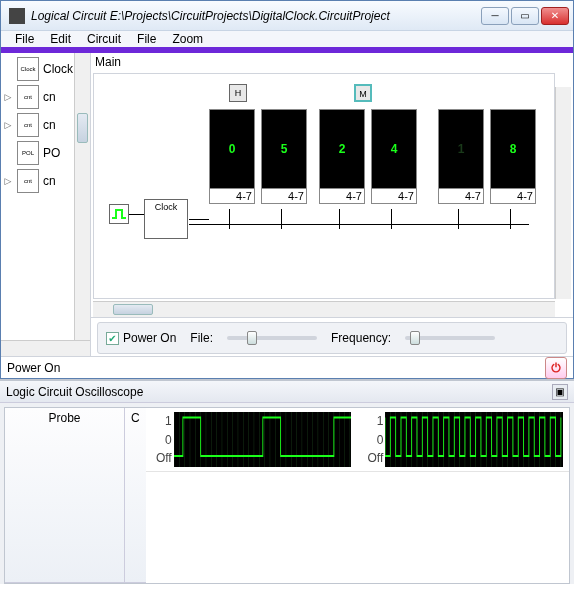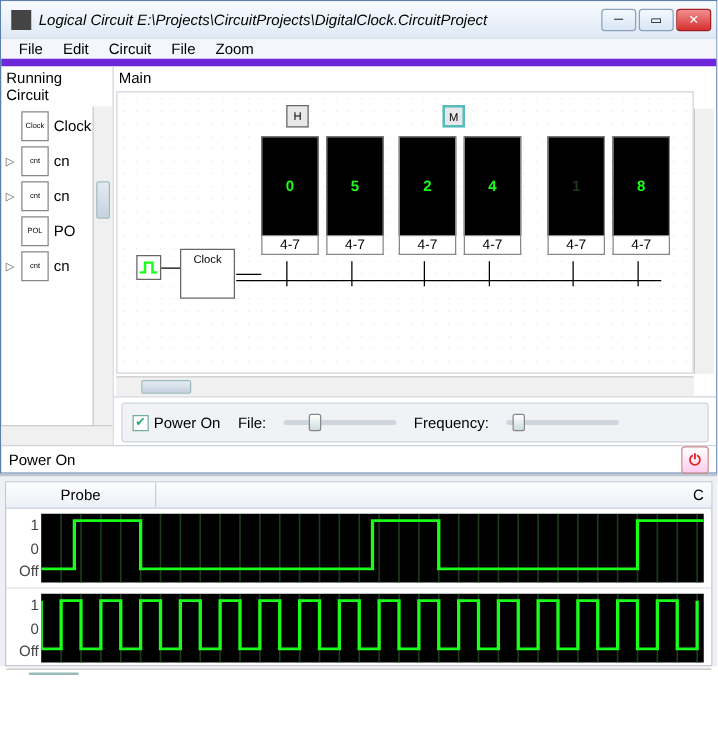--- a/index.html
+++ b/index.html
@@ -35,21 +35,21 @@
 .canvas-wrap { flex: 1; display: flex; flex-direction: column; border-bottom: 1px solid #d0d4dc; }
 .canvas { flex: 1; position: relative; background: #fff; background-image: radial-gradient(#d8d8d8 0.6px, transparent 0.6px); background-size: 10px 10px; margin: 2px 18px 2px 2px; border:1px solid #d0d4dc; overflow:hidden; }
 .hscroll { height: 16px; background:#f0f0f0; border-top:1px solid #ccc; margin:0 18px 0 2px; position:relative; }
 .hscroll .thumb { position:absolute; left:20px; width:40px; top:2px; bottom:2px; background:linear-gradient(#e4eaf2,#c6d2e0); border:1px solid #9bb; border-radius:2px; }
 .vscroll { position:absolute; right:2px; top:16px; bottom:18px; width:16px; background:#f0f0f0; border-left:1px solid #ccc; }
 
 
 .seg-box { position:absolute; width:46px; }
 .seg-disp { height:80px; background:#000; border:1px solid #888; display:flex; align-items:center; justify-content:center; font-family: monospace; font-size:52px; color:#1aff1a; font-weight:bold; }
 .seg-dim { color:#1a3a1a; }
-.seg-label { font-size:11px; text-align:center; padding:1px 2px; border:1px solid #888; border-top:none; background:#fff; }
+.seg-label { font-size:11px; text-align:right; padding:1px 2px; border:1px solid #888; border-top:none; background:#fff; }
 
 
 .chip { position:absolute; border:1px solid #666; background:#fff; font-size:9px; text-align:center; }
 .chip.h { left:135px; top:10px; width:18px; height:18px; line-height:16px; background:#e8e8e8; }
 .chip.m { left:260px; top:10px; width:18px; height:18px; line-height:16px; background:#e8e8e8; border:2px solid #5bb; }
 .chip.clock { left:50px; top:125px; width:44px; height:40px; }
 .chip.pulse { left:15px; top:130px; width:20px; height:20px; display:flex; align-items:center; justify-content:center; }
 .wire { position:absolute; background:#000; }
 
 
@@ -59,21 +59,21 @@
 .slider { width:90px; height:4px; background:#d0d4dc; border-radius:2px; position:relative; }
 .slider .knob { position:absolute; top:-5px; width:10px; height:14px; background:linear-gradient(#fff,#cdd); border:1px solid #888; border-radius:2px; }
 
 
 .statusbar { height:22px; display:flex; align-items:center; padding:0 6px; border-top:1px solid #d0d4dc; justify-content:space-between; }
 .pwrbtn { width:22px; height:22px; border:1px solid #c88; border-radius:3px; background:linear-gradient(#fff,#fce); color:#d22; display:flex; align-items:center; justify-content:center; font-weight:bold; }
 
 
 .osc { border-top:2px solid #c0c6d0; background:#eef0f4; }
 .osc-title { height:22px; display:flex; align-items:center; padding:0 6px; justify-content:space-between; background:linear-gradient(#f4f6fa,#e4e8f0); border-bottom:1px solid #ccd; }
-.osc-body { background:#fff; margin:4px; border:1px solid #c0c6d0; height:148px; display:flex; flex-direction:column; }
+.osc-body { background:#fff; margin:4px; border:1px solid #c0c6d0; height:177px; display:flex; flex-direction:row; }
 .osc-head { display:flex; border-bottom:1px solid #ccd; background:linear-gradient(#fdfdfe,#ecf0f6); }
 .osc-head .col1 { width:120px; text-align:center; border-right:1px solid #ccd; padding:3px; font-size:12px; }
 .osc-head .col2 { flex:1; text-align:right; padding:3px 6px; }
 .osc-row { display:flex; height:64px; border-bottom:1px solid #e4e4e4; }
 .osc-row .probe-name { width:120px; display:flex; align-items:center; padding:0 6px; color:#1040a0; border-right:1px solid #ccd; font-size:12px; }
 .osc-row .wave { flex:1; background:#000; position:relative; margin:4px 6px 4px 28px; }
 .wave-labels { position:absolute; left:-26px; top:0; bottom:0; width:24px; color:#444; font-size:10px; display:flex; flex-direction:column; justify-content:space-between; align-items:flex-end; padding:2px 0; }
 .wave svg { width:100%; height:100%; }
 .wave svg line.grid { stroke:#1a3a1a; stroke-width:1; }
 .wave svg polyline { stroke:#1aff1a; stroke-width:2; fill:none; }
@@ -98,21 +98,20 @@
   <div class="menubar">
     <div class="menuitem">File</div>
     <div class="menuitem">Edit</div>
     <div class="menuitem">Circuit</div>
     <div class="menuitem">File</div>
     <div class="menuitem">Zoom</div>
   </div>
 
   <div class="body">
     <div class="sidebar">
-      <div class="panel-header">Running Circuit</div>
       <div class="tree">
         <div class="tree-item">
             <span class="expander"></span>
             <span class="tree-icon">Clock</span>
             <span class="tree-label">Clock</span>
           </div>
         <div class="tree-item">
             <span class="expander">▷</span>
             <span class="tree-icon">cnt</span>
             <span class="tree-label">cn</span>
@@ -224,20 +223,24 @@
     </div>
   </div>
 
   <div class="statusbar">
     <span>Power On</span>
     <div class="pwrbtn">⏻</div>
   </div>
 </div>
 
 <div class="osc">
+  <div class="osc-title">
+    <span>Logic Circuit Oscilloscope</span>
+    <div class="osc-close">▣</div>
+  </div>
   <div class="osc-body">
     <div class="osc-head">
       <div class="col1">Probe</div>
       <div class="col2">C</div>
     </div>
     <div class="osc-row">
       <div class="wave">
         <div class="wave-labels">
             <span>1</span>
             <span>0</span>

